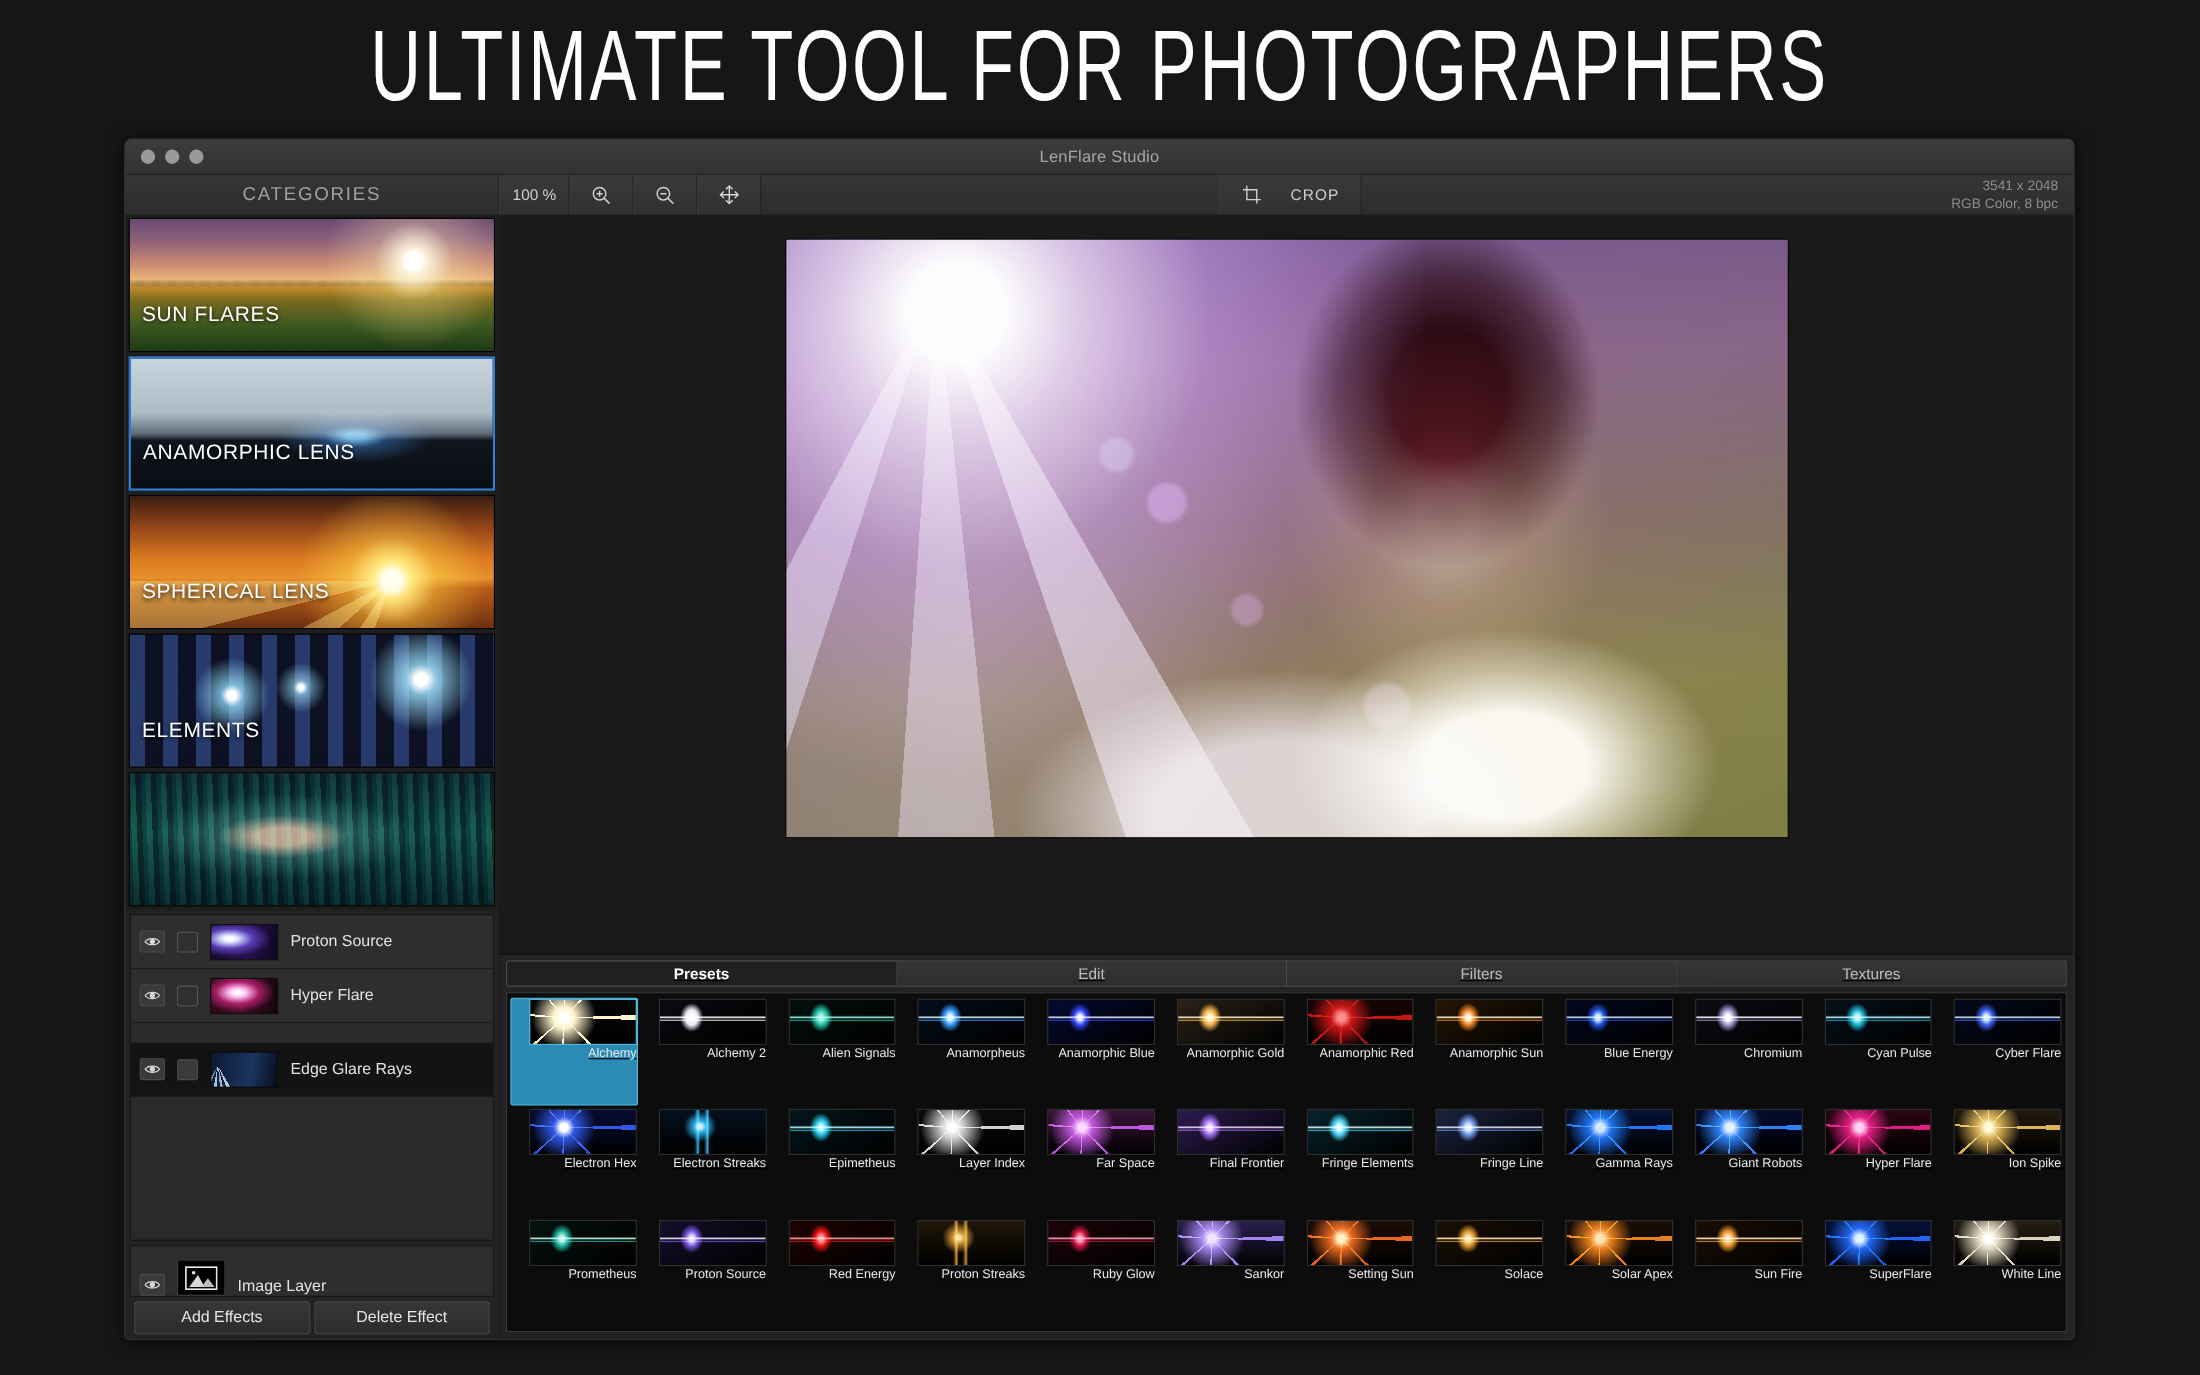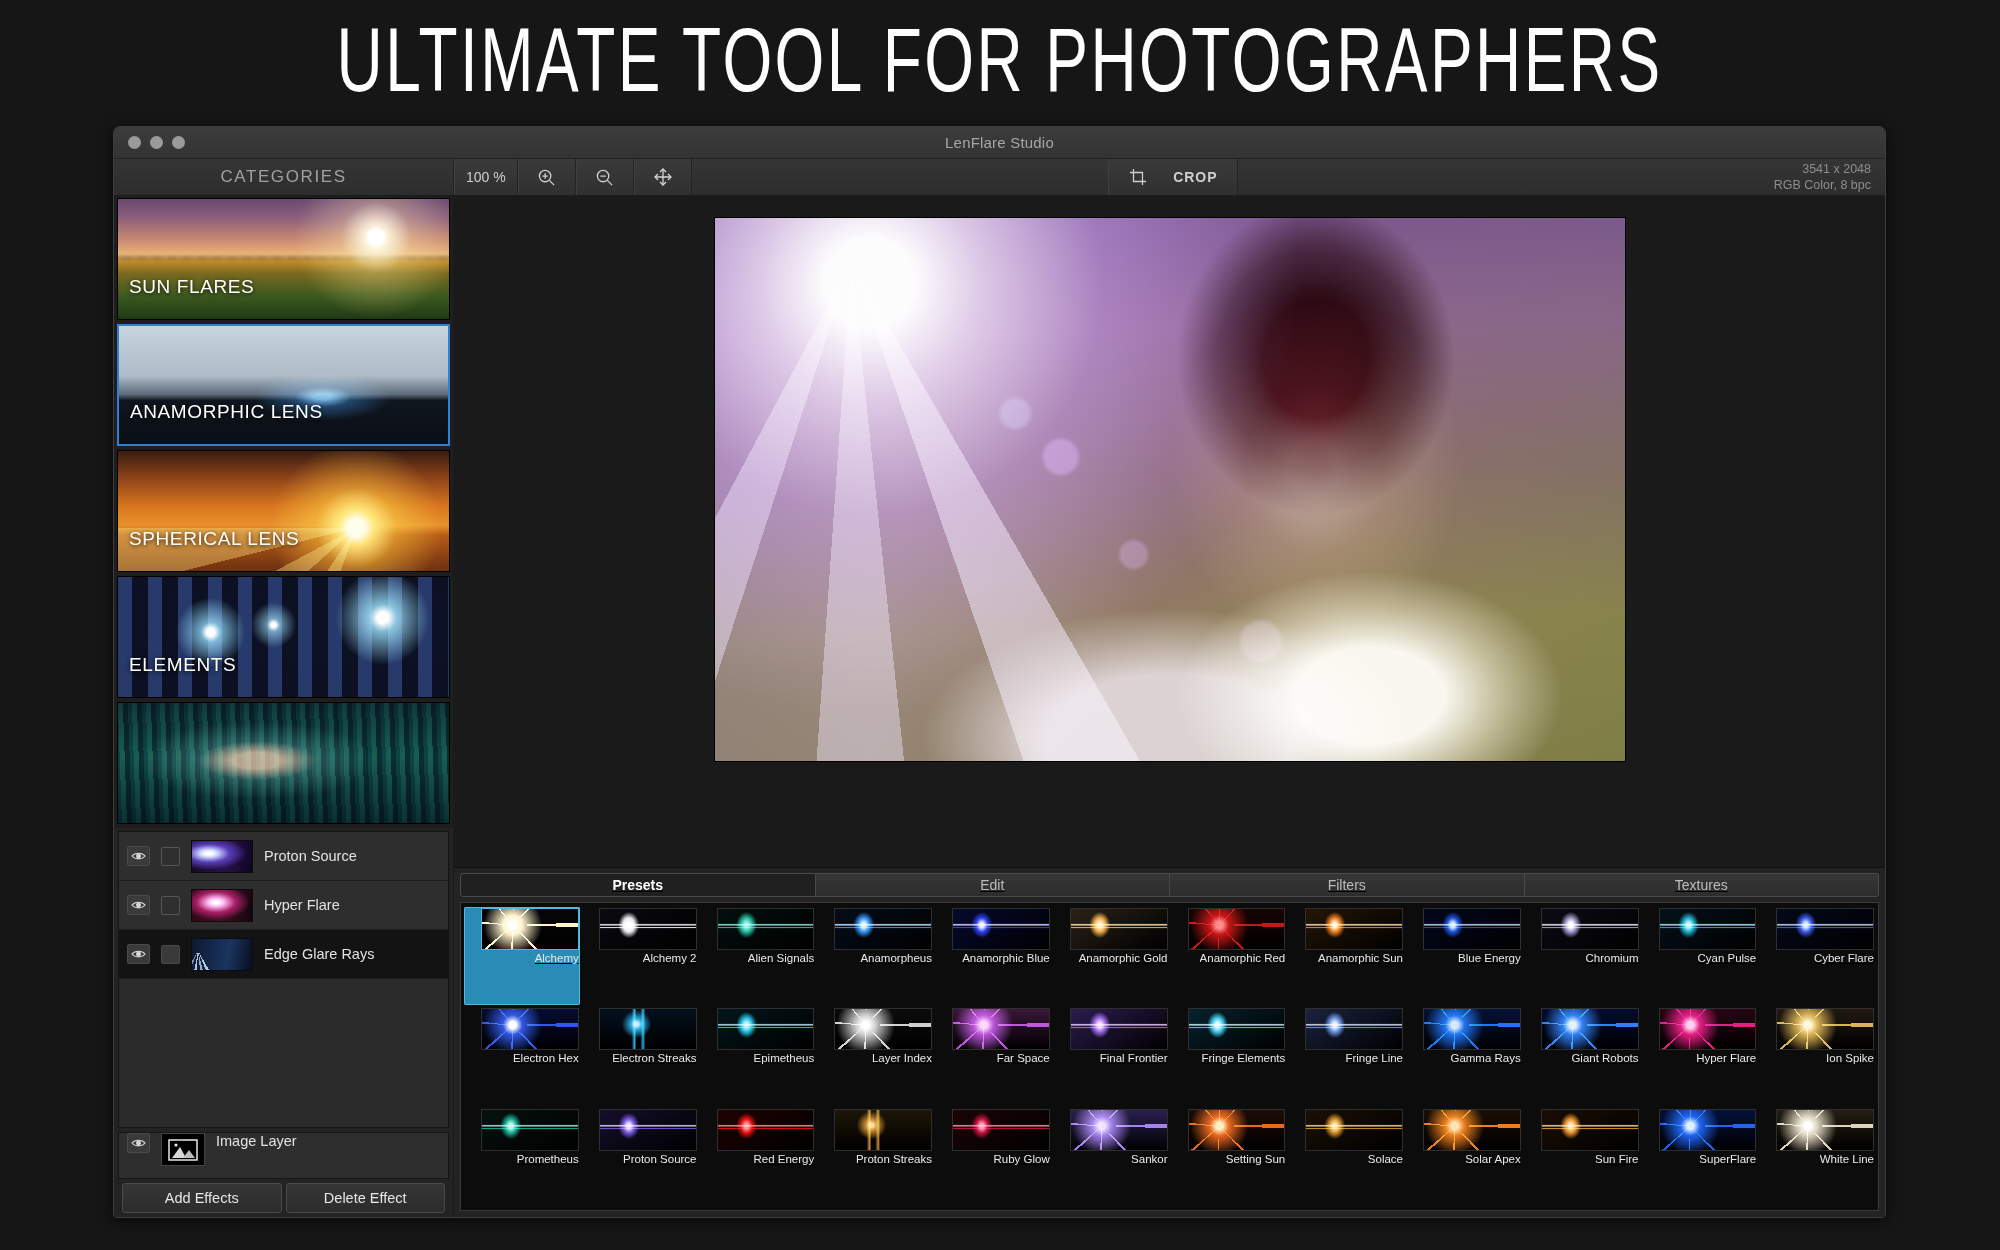--- a/index.html
+++ b/index.html
@@ -78,21 +78,21 @@
     background: linear-gradient(#3a3a3a, #303030);
     color: #cfcfcf;
   }
   .tb-btn:first-of-type { border-left: 1px solid #242424; }
   #tb-gap { flex: 1; }
   #tb-crop {
     width: 130px; min-width: 130px;
     display: flex; align-items: center; justify-content: center; gap: 26px;
     background: linear-gradient(#3a3a3a, #303030);
     border-left: 1px solid #3f3f3f; border-right: 1px solid #242424;
-    font-size: 14px; letter-spacing: 1px; color: #cfcfcf; font-weight: bold;
+    font-size: 14px; letter-spacing: 1px; color: #cfcfcf;
   }
   #tb-gap2 { flex: 1; }
   #tb-info {
     width: 230px; min-width: 230px;
     display: flex; flex-direction: column; align-items: flex-end; justify-content: center;
     padding-right: 14px; line-height: 1.28;
     font-size: 12.5px; color: #8d8d8d;
   }
   svg.ic { display: block; }
 
@@ -121,33 +121,33 @@
   .thumbimg { position: absolute; inset: 0; }
 
   
   #layers-wrap { flex: 1; display: flex; flex-direction: column; background:#232323; padding: 3px 4px 0 4px; min-height: 0;}
   #layer-list { flex: 1; background: #2a2a2a; border: 1px solid #151515; overflow: hidden; }
   .layer-row {
     height: 49px; display: flex; align-items: center; gap: 11px;
     padding: 0 8px; border-bottom: 1px solid #1e1e1e;
     background: #2e2e2e; cursor: pointer;
   }
-  .layer-row.sel { background: #131313; }
+  .layer-row.sel { background: #131313; margin-top: 18px; }
   .eye-btn {
     width: 23px; height: 20px; border: 1px solid #4a4a4a; border-radius: 2px;
     background: #3a3a3a; display: flex; align-items: center; justify-content: center;
   }
   .chk { width: 19px; height: 19px; border: 1px solid #565656; background: #2f2f2f; border-radius: 2px; }
   .layer-row.sel .chk { background: #3a3a3a; border-color:#4a4a4a;}
   .layer-thumb { width: 62px; height: 33px; border: 1px solid #0c0c0c; position: relative; overflow: hidden;}
   .layer-name { color: #e2e2e2; font-size: 14.5px; }
   #layer-empty { flex: 1; background: #2e2e2e; }
 
   #imglayer-box { margin-top: 4px; background: #2e2e2e; border: 1px solid #151515; }
-  #imglayer-row { height: 45px; display: flex; align-items: flex-start; gap: 11px; padding: 0 8px; }
+  #imglayer-row { height: 45px; display: flex; align-items: flex-end; gap: 11px; padding: 0 8px; }
   #imglayer-icon {
     width: 44px; height: 33px; background: #000; border: 1px solid #444;
     display: flex; align-items: center; justify-content: center;
   }
   #btn-row { display: flex; gap: 4px; padding: 4px; }
   .big-btn {
     flex: 1; height: 30px; border: 1px solid #4a4a4a; border-radius: 3px;
     background: linear-gradient(#363636, #2c2c2c);
     color: #e6e6e6; font-size: 14.5px; font-family: inherit;
     display: flex; align-items: center; justify-content: center; cursor: pointer;

